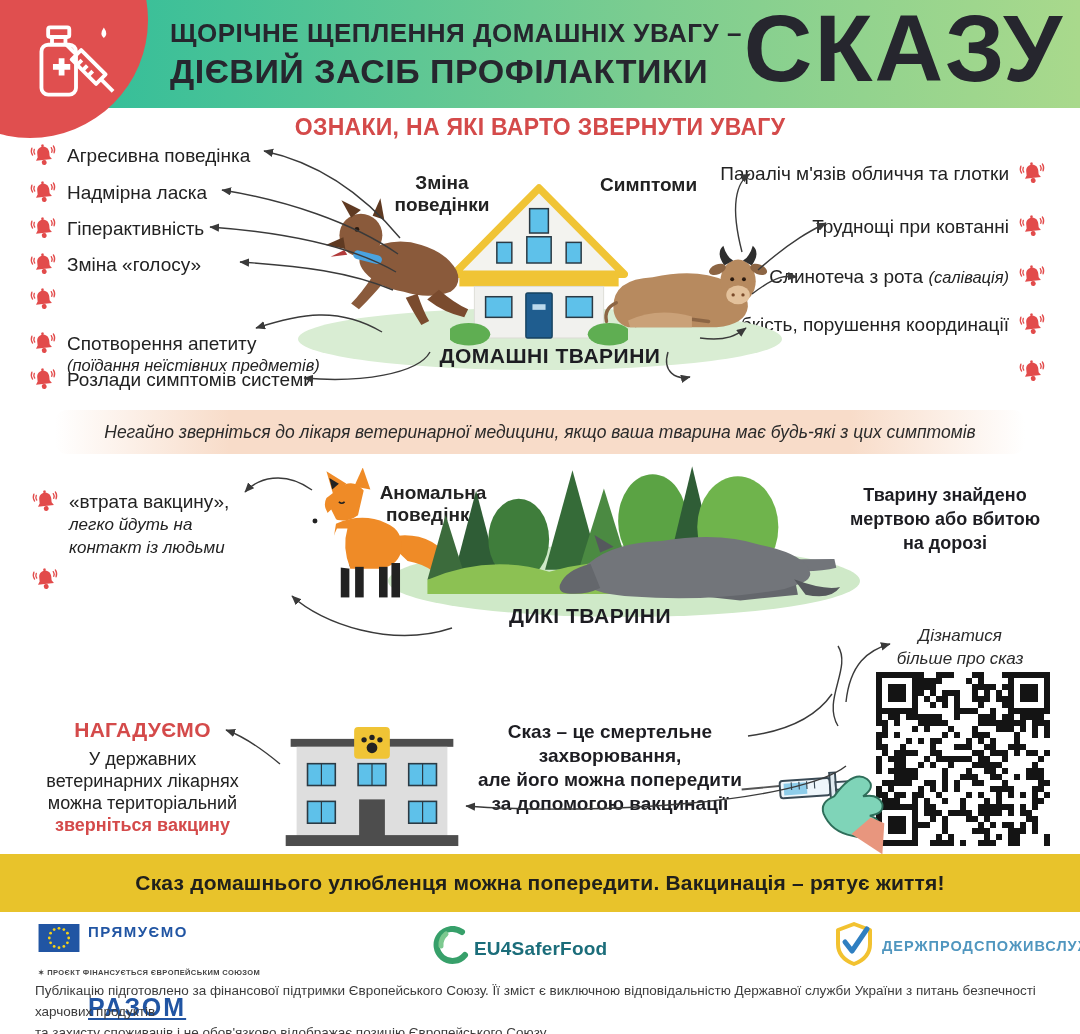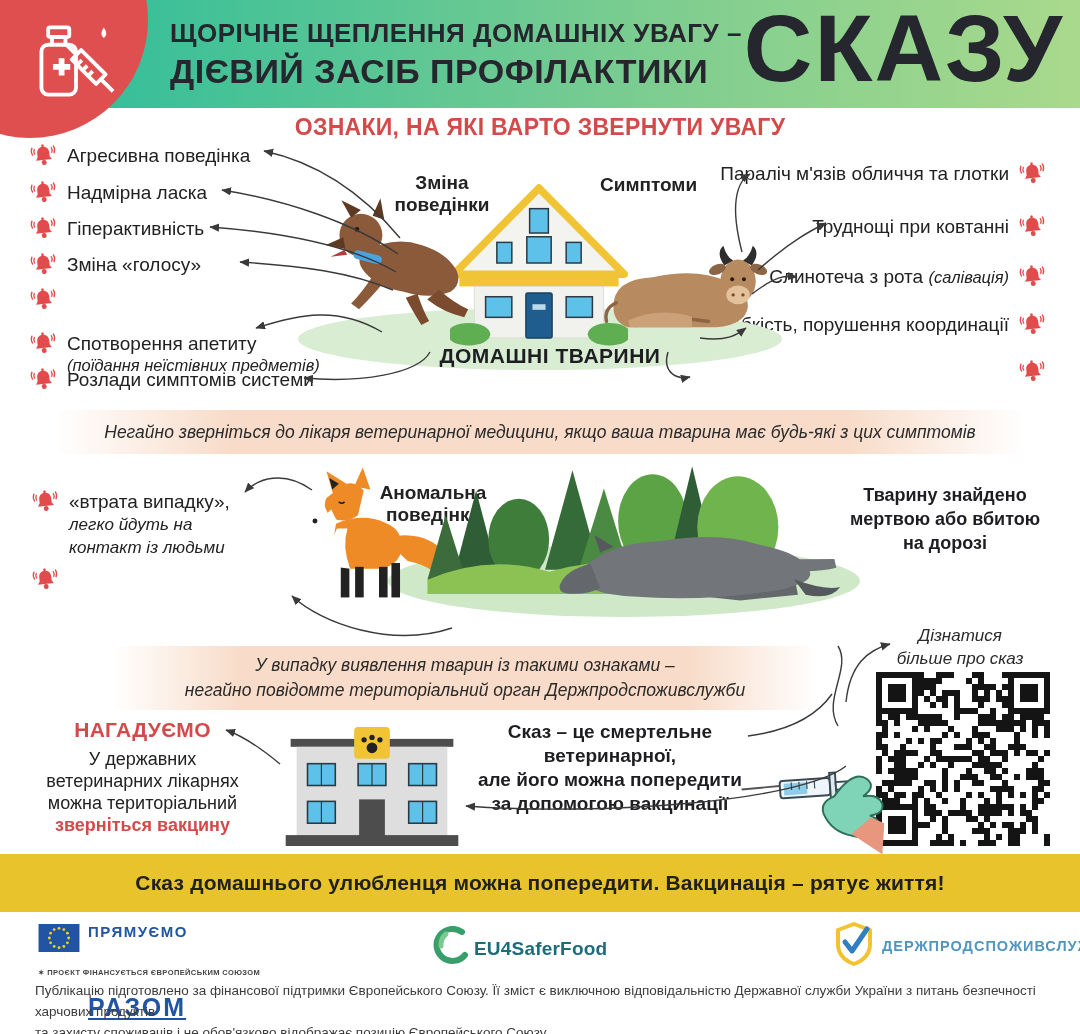--- a/index.html
+++ b/index.html
@@ -248,21 +248,21 @@
     <span class="txt">Негайно зверніться до лікаря ветеринарної медицини, якщо ваша тварина має будь-які з цих симптомів</span>
   </div>
 
   <div class="abs ground" style="left:388px;top:545px;width:472px;height:72px;background:#cfe9c8;"></div>
 
   <div class="row-l" style="top:488px;left:32px;">
     <svg class="bell">
         <use href="#bell"></use>
       </svg>
     <span>
-      <span class="itm" style="display:block">«втрата випадку»,</span>
+      <span class="itm" style="display:block">«втрата вакцину»,</span>
       <span class="note" style="display:block;width:185px;font-size:17px;line-height:23px;">легко йдуть на контакт із людьми</span>
     </span>
   </div>
   <div class="row-l" style="top:566px;left:32px;">
     <svg class="bell">
         <use href="#bell"></use>
       </svg>
   </div>
 
   <div class="abs" style="left:293px;top:468px;width:172px;height:148px;">
@@ -306,27 +306,24 @@
     <svg viewBox="0 0 300 100" width="294" height="96">
       <path d="M118,82 L192,90 L252,84 L250,74 L120,72Z" fill="#64676c"></path>
       <path d="M228,58 Q270,62 292,56 L290,47 Q254,47 226,48Z" fill="#72757a"></path>
       <path d="M30,74 Q20,60 36,50 Q60,30 110,28 Q170,18 212,32 Q252,40 262,55 Q270,66 256,72 L238,78 Q160,92 80,86 Q44,84 30,74Z" fill="#72757a"></path>
       <path d="M36,52 Q10,58 4,74 Q2,83 15,83 Q32,84 46,77Z" fill="#64676c"></path>
       <path d="M46,40 L40,22 L60,34Z" fill="#55585d"></path>
       <path d="M248,68 Q280,80 296,76 Q286,90 260,84Z" fill="#55585d"></path>
     </svg>
   </div>
 
+  <div class="abs caption ctr" style="left:470px;top:604px;width:240px;">ДИКІ ТВАРИНИ</div>
 
   <div class="abs found-dead ctr" style="left:845px;top:483px;width:200px;">Тварину знайдено мертвою або вбитою на дорозі</div>
 
-  <div class="abs banner-pink ctr" style="left:112px;top:646px;width:706px;height:64px;display:flex;flex-direction:column;align-items:center;justify-content:center;">
-    <span class="txt">У випадку виявлення тварин із такими ознаками –</span>
-    <span class="txt">негайно повідомте територіальний орган Держпродспоживслужби</span>
-  </div>
 
   <div class="abs qr-label ctr" style="left:880px;top:624px;width:160px;">
     <span style="display:block">Дізнатися</span>
     <span style="display:block">більше про сказ</span>
   </div>
   <div id="qr" class="abs" style="left:876px;top:672px;width:174px;height:174px;">
       <i style="grid-area:1/1"></i>
       <i style="grid-area:1/2"></i>
       <i style="grid-area:1/3"></i>
       <i style="grid-area:1/4"></i>
@@ -775,21 +772,21 @@
           <line x1="90" y1="40" x2="90" y2="62"></line>
           <line x1="141" y1="40" x2="141" y2="62"></line>
         <line x1="39" y1="78" x2="39" y2="100"></line>
           <line x1="141" y1="78" x2="141" y2="100"></line>
       </g>
       <rect x="77" y="76" width="26" height="38" fill="#4d4d4d"></rect>
     </svg>
   </div>
 
   <div class="abs ctr" style="left:452px;top:720px;width:316px;">
-    <span class="vax-line" style="display:block">Сказ – це смертельне ветеринарної,</span>
+    <span class="vax-line" style="display:block">Сказ – це смертельне захворювання,</span>
     <span class="vax-line" style="display:block">але його можна попередити</span>
     <span class="vax-line" style="display:block">за допомогою вакцинації</span>
   </div>
 
   <div class="abs" style="left:736px;top:752px;width:152px;height:106px;">
     <svg viewBox="0 0 150 110" width="152" height="106">
       <line x1="2" y1="39" x2="44" y2="35" stroke="#555" stroke-width="2"></line>
       <g transform="rotate(-4 75 40)">
         <rect x="42" y="28" width="52" height="18" rx="3" fill="#eef6fb" stroke="#3a4a55" stroke-width="2"></rect>
         <rect x="46" y="31" width="24" height="12" fill="#8ecdea"></rect>

